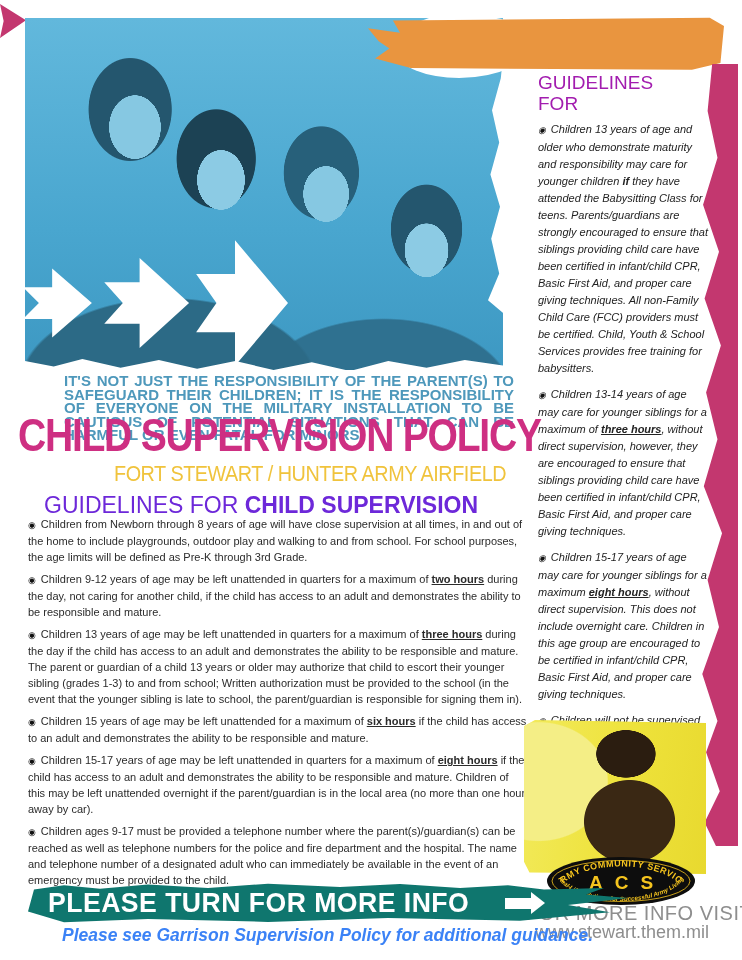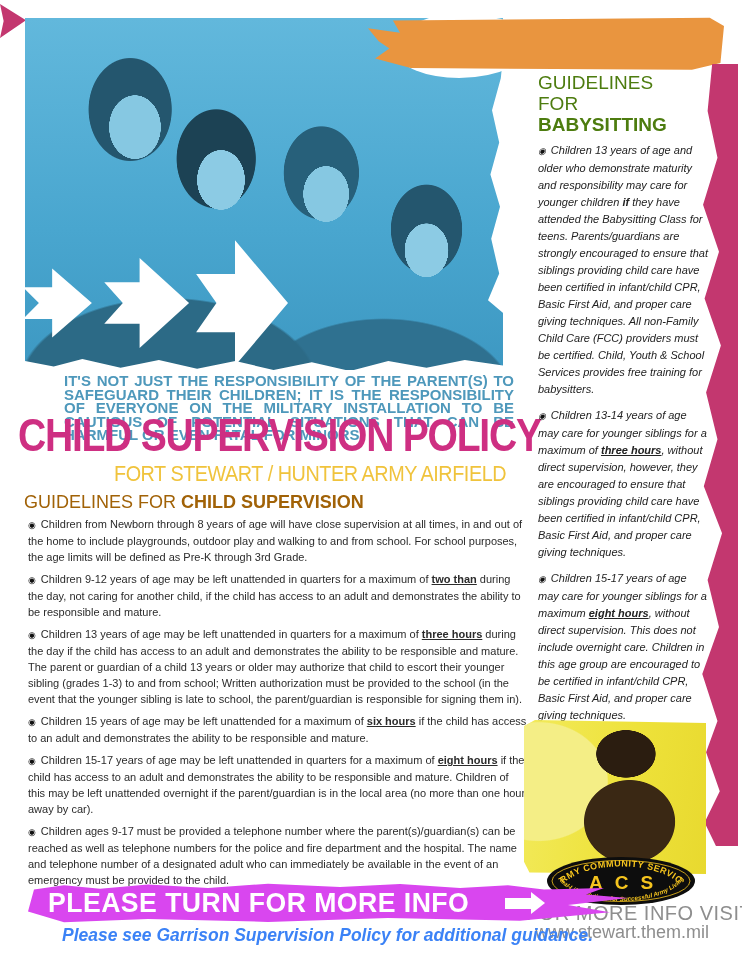--- a/index.html
+++ b/index.html
@@ -61,33 +61,33 @@
   .title {
     position:absolute; left:18px; top:408px; margin:0; white-space:nowrap;
     font-size:46px; font-weight:bold; letter-spacing:-1.5px; color:#ce2f82;
     transform:scaleX(0.85); transform-origin:left top;
   }
   .subtitle {
     position:absolute; left:95px; top:461px; width:380px; text-align:center;
     font-size:22px; letter-spacing:-0.5px; color:#f0c33c; white-space:nowrap;
     transform:scaleX(0.9); transform-origin:center top;
   }
-  .heading { position:absolute; left:24px; top:492px; font-size:18px; color:#a16207; }
+  .heading { position:absolute; left:44px; top:492px; font-size:23px; color:#6d28d9; }
   .heading b { font-weight:bold; }
 
   .bullets-main { position:absolute; left:28px; top:516px; width:500px; }
   .bullets-main .bullet-item { font-size:11px; line-height:16px; margin-bottom:6px; color:#2b2b2b; }
   .bullets-side .bullet-item { font-size:11px; line-height:17px; margin-bottom:9px; color:#222;font-style:italic; }
   .bullet-icon { font-size:9px; margin-right:5px; color:#111; }
   .bullet-item .b { font-weight:bold; }
   .bullet-item .u { text-decoration:underline; }
 
   
   .sidebar { position:absolute; left:538px; top:72px; width:170px; }
-  .sb-heading { font-size:19px; line-height:21px; color:#4d7c0f; }
+  .sb-heading { font-size:19px; line-height:21px; color:#a21caf; }
   .sb-heading .bold-line { font-weight:bold; }
   .bullets-side { margin-top:7px; }
 
   .baby-photo {
     position:absolute; left:524px; top:720px; width:182px; height:154px;
     background:
       radial-gradient(ellipse 30px 24px at 56% 22%, #2b1d10 0%, #2b1d10 98%, transparent 100%),
       radial-gradient(ellipse 46px 42px at 58% 66%, #3a2814 0%, #3a2814 98%, transparent 100%),
       radial-gradient(ellipse 16px 30px at 47% 62%, #f7f3d9 0%, #f7f3d9 98%, transparent 100%),
       radial-gradient(ellipse 70px 60px at 8% 40%, #f4ee86 0%, #f4ee86 98%, transparent 100%),
@@ -99,21 +99,21 @@
     position:absolute; left:526px; top:902px; width:192px; text-align:center;
     font-size:20px; color:#8e8e8e; letter-spacing:0.5px; white-space:nowrap;
   }
   .more-info-2 {
     position:absolute; left:526px; top:922px; width:192px; text-align:center;
     font-size:18px; color:#8e8e8e; white-space:nowrap;
   }
 
   
   .banner {
-    position:absolute; left:28px; top:882px; width:600px; height:42px; background:#d946ef;
+    position:absolute; left:28px; top:882px; width:600px; height:42px; background:#0f766e;
     clip-path:polygon(1% 18%,6% 8%,12% 16%,20% 6%,30% 14%,40% 4%,52% 12%,62% 5%,72% 14%,80% 8%,86% 18%,96% 14%,93% 30%,100% 38%,90% 55%,97% 72%,82% 92%,60% 86%,40% 95%,20% 88%,6% 96%,0 70%);
     display:flex; align-items:center; padding-left:20px;
   }
   .banner-label {
     color:#fff; font-size:28px; font-weight:bold; letter-spacing:0.5px; white-space:nowrap;
     transform:scaleX(0.95); transform-origin:left center;
   }
   .banner-arrow { position:relative; width:26px; height:11px; background:#fff; margin-left:14px; }
   .banner-arrow::after {
     content:""; position:absolute; right:-14px; top:-6px; width:0; height:0;
@@ -147,32 +147,31 @@
 
   <h1 class="title">CHILD SUPERVISION POLICY</h1>
   <div class="subtitle">FORT STEWART / HUNTER ARMY AIRFIELD</div>
 
   <div class="heading">
     <span>GUIDELINES FOR </span><b>CHILD SUPERVISION</b>
   </div>
 
   <div class="bullets-main">
       <div class="bullet-item"><span class="bullet-icon">◉</span><span>Children from Newborn through 8 years of age will have close supervision at all times, in and out of the home to include playgrounds, outdoor play and walking to and from school. For school purposes, the age limits will be defined as Pre-K through 3rd Grade.</span></div>
-      <div class="bullet-item"><span class="bullet-icon">◉</span><span>Children 9-12 years of age may be left unattended in quarters for a maximum of </span><span class="b u">two than</span><span> during the day, not caring for another child, if the child has access to an adult and demonstrates the ability to be responsible and mature.</span></div>
+      <div class="bullet-item"><span class="bullet-icon">◉</span><span>Children 9-12 years of age may be left unattended in quarters for a maximum of </span><span class="b u">two hours</span><span> during the day, not caring for another child, if the child has access to an adult and demonstrates the ability to be responsible and mature.</span></div>
       <div class="bullet-item"><span class="bullet-icon">◉</span><span>Children 13 years of age may be left unattended in quarters for a maximum of </span><span class="b u">three hours</span><span> during the day if the child has access to an adult and demonstrates the ability to be responsible and mature. The parent or guardian of a child 13 years or older may authorize that child to escort their younger sibling (grades 1-3) to and from school; Written authorization must be provided to the school (in the event that the younger sibling is late to school, the parent/guardian is responsible for signing them in).</span></div>
       <div class="bullet-item"><span class="bullet-icon">◉</span><span>Children 15 years of age may be left unattended for a maximum of </span><span class="b u">six hours</span><span> if the child has access to an adult and demonstrates the ability to be responsible and mature.</span></div>
       <div class="bullet-item"><span class="bullet-icon">◉</span><span>Children 15-17 years of age may be left unattended in quarters for a maximum of </span><span class="b u">eight hours</span><span> if the child has access to an adult and demonstrates the ability to be responsible and mature. Children of this may be left unattended overnight if the parent/guardian is in the local area (no more than one hour away by car).</span></div>
       <div class="bullet-item"><span class="bullet-icon">◉</span><span>Children ages 9-17 must be provided a telephone number where the parent(s)/guardian(s) can be reached as well as telephone numbers for the police and fire department and the hospital. The name and telephone number of a designated adult who can immediately be available in the event of an emergency must be provided to the child.</span></div>
     </div>
 
   <aside class="sidebar">
     <div class="sb-heading">
       <div>GUIDELINES</div>
       <div>FOR</div>
-      <div class="bold-line">BABYSITTING</div>
     </div>
     <div class="bullets-side">
         <div class="bullet-item"><span class="bullet-icon">◉</span><span>Children 13 years of age and older who demonstrate maturity and responsibility may care for younger children </span><span class="b">if</span><span> they have attended the Babysitting Class for teens. Parents/guardians are strongly encouraged to ensure that siblings providing child care have been certified in infant/child CPR, Basic First Aid, and proper care giving techniques. All non-Family Child Care (FCC) providers must be certified. Child, Youth &amp; School Services provides free training for babysitters.</span></div>
         <div class="bullet-item"><span class="bullet-icon">◉</span><span>Children 13-14 years of age may care for younger siblings for a maximum of </span><span class="b u">three hours</span><span>, without direct supervision, however, they are encouraged to ensure that siblings providing child care have been certified in infant/child CPR, Basic First Aid, and proper care giving techniques.</span></div>
         <div class="bullet-item"><span class="bullet-icon">◉</span><span>Children 15-17 years of age may care for younger siblings for a maximum </span><span class="b u">eight hours</span><span>, without direct supervision. This does not include overnight care. Children in this age group are encouraged to be certified in infant/child CPR, Basic First Aid, and proper care giving techniques.</span></div>
         <div class="bullet-item"><span class="bullet-icon">◉</span><span>Children will not be supervised by anyone under 18 years of age for more than </span><span class="b u">eight hours</span><span> guidance.</span></div>
       </div>
   </aside>
 
   <div class="baby-photo"></div>

